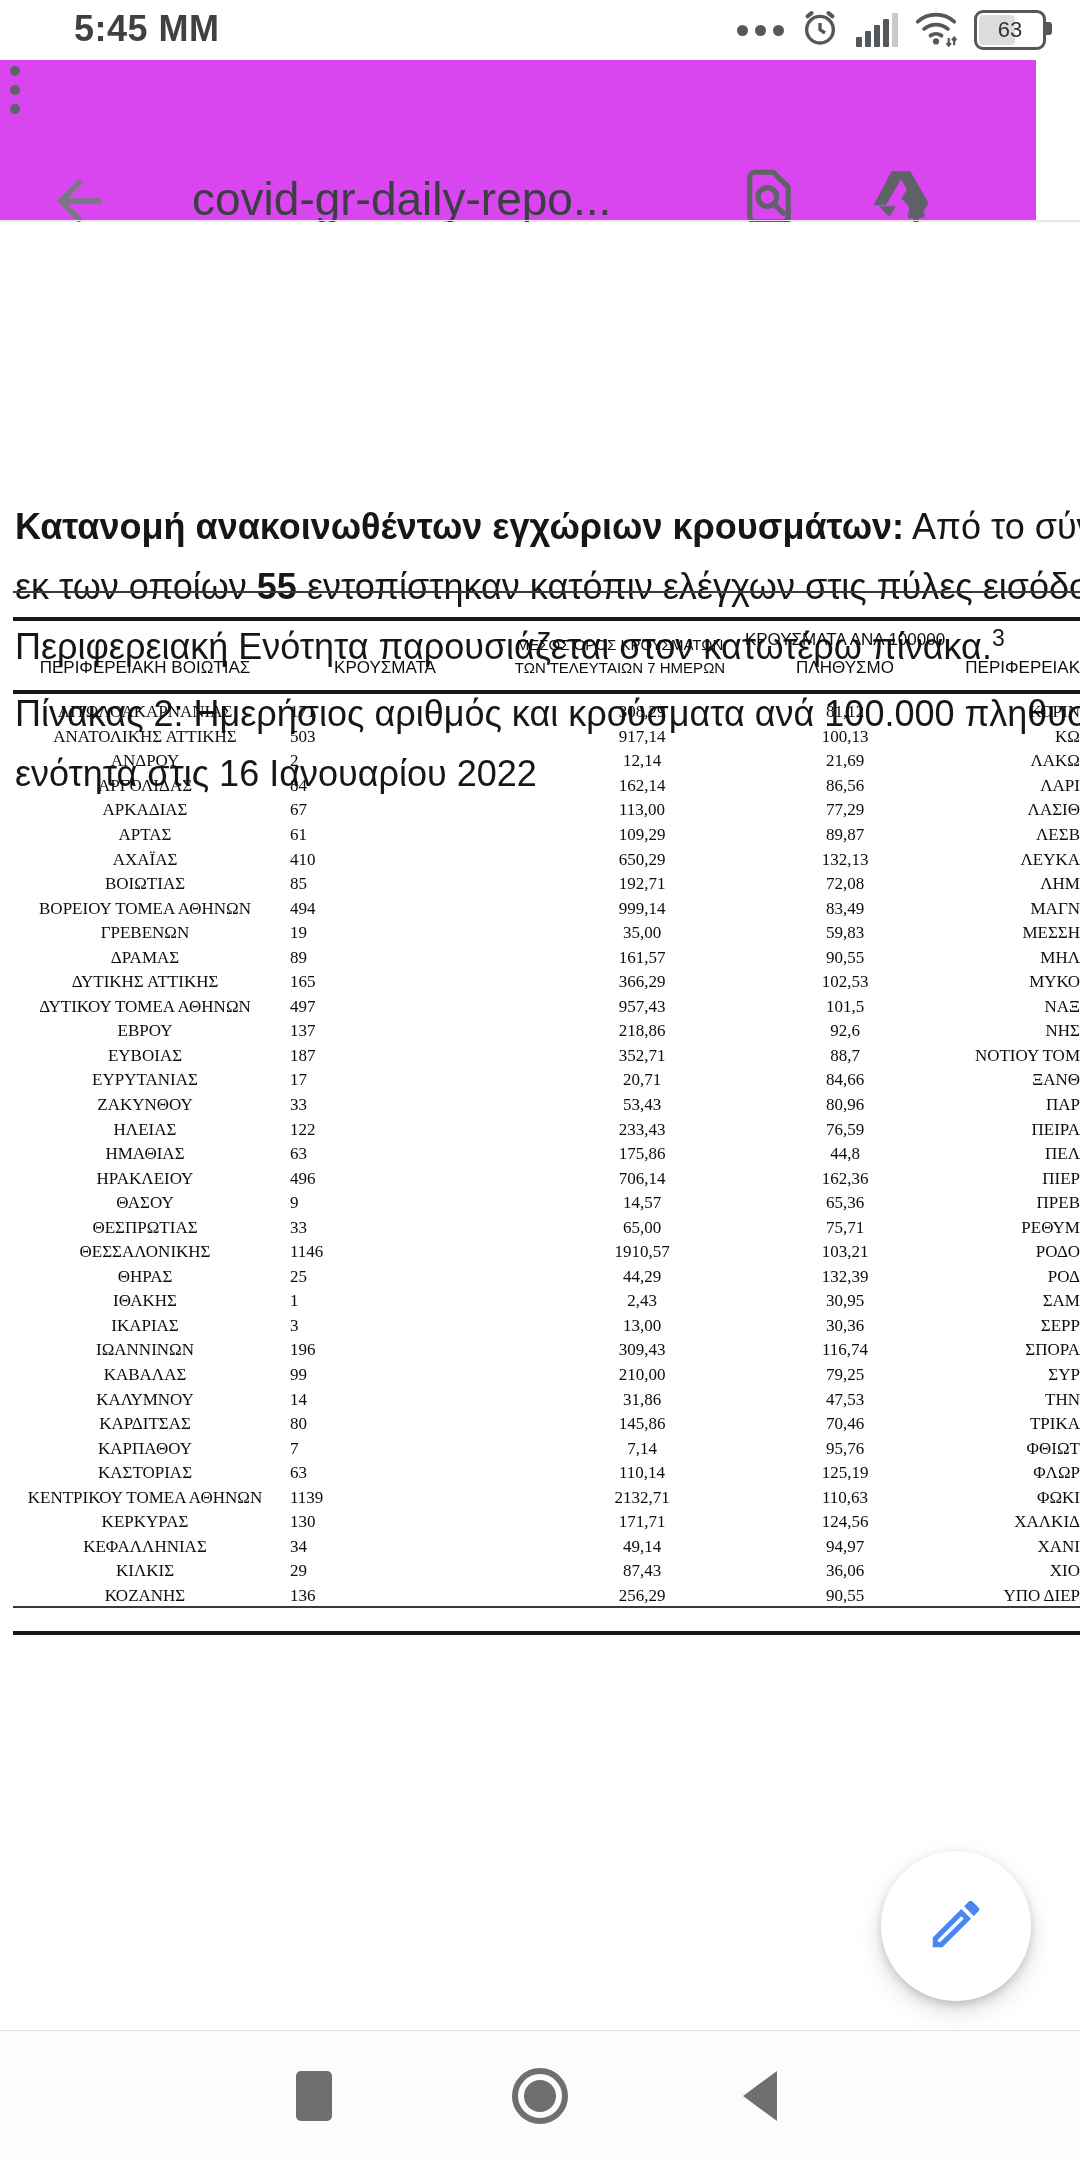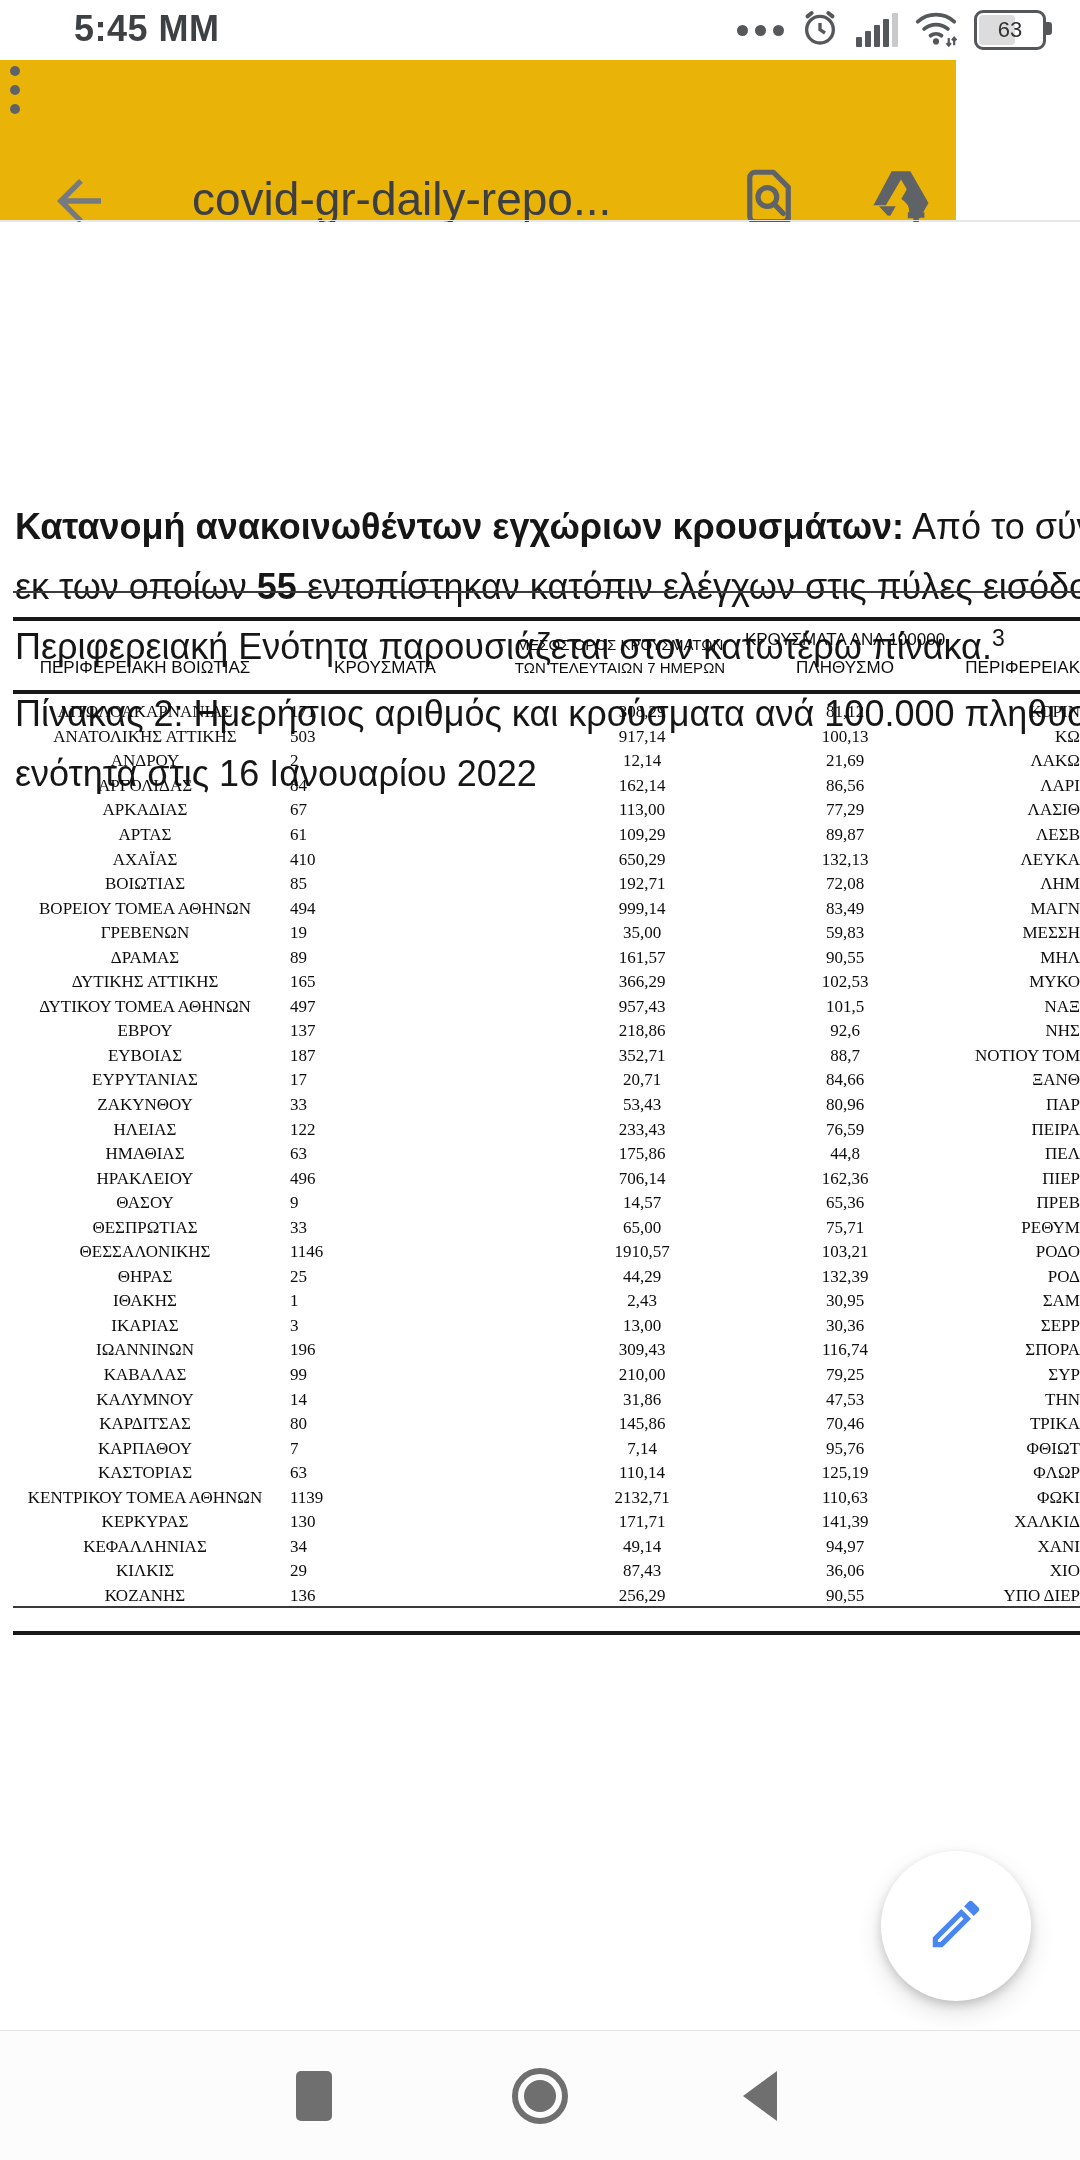--- a/index.html
+++ b/index.html
@@ -16,21 +16,21 @@
   .sig-bars i{width:6px;background:#55585b;display:block;border-radius:1px;}
   .sig-bars i:nth-child(1){height:10px}.sig-bars i:nth-child(2){height:16px}
   .sig-bars i:nth-child(3){height:22px}.sig-bars i:nth-child(4){height:28px}
   .sig-bars i:nth-child(5){height:34px;background:#c7c9cb}
   .battery{position:relative;width:66px;height:34px;border:3px solid #55585b;border-radius:9px;display:flex;align-items:center;justify-content:center;}
   .battery .fill{position:absolute;left:2px;top:2px;bottom:2px;width:36px;background:#dcdcdc;border-radius:4px;}
   .battery .pct{position:relative;font-size:22px;color:#2f3234;font-weight:500;}
   .battery .nub{position:absolute;right:-9px;top:9px;width:6px;height:13px;background:#55585b;border-radius:0 3px 3px 0;}
 
   
-  .app-bar{position:absolute;left:0;top:60px;width:956px;height:160px;background:#eab308;}
+  .app-bar{position:absolute;left:0;top:60px;width:1036px;height:160px;background:#d946ef;}
   .ab-back{position:absolute;left:46px;top:108px;width:66px;height:66px;cursor:pointer;}
   .ab-title{position:absolute;left:192px;top:112px;width:500px;font-size:46px;color:#3b3e43;white-space:nowrap;overflow:hidden;}
   .ab-icon{position:absolute;top:104px;width:66px;height:66px;cursor:pointer;}
   .ab-find{left:736px;}
   .ab-drive{left:868px;}
   .ab-more{left:992px;top:110px;width:30px;height:60px;display:flex;flex-direction:column;align-items:center;justify-content:center;gap:9px;}
   .ab-more i{width:10px;height:10px;border-radius:50%;background:#5f6368;display:block;}
   .ab-shadow{position:absolute;left:0;top:220px;width:1080px;height:16px;background:linear-gradient(#00000018,transparent);border-top:1px solid #e7e7e7;}
 
   
@@ -399,21 +399,21 @@
         <span class="cell c1">ΚΕΝΤΡΙΚΟΥ ΤΟΜΕΑ ΑΘΗΝΩΝ</span>
         <span class="cell c2">1139</span>
         <span class="cell c3">2132,71</span>
         <span class="cell c4">110,63</span>
         <span class="cell c5">ΦΩΚΙ</span>
       </div>
       <div class="trow">
         <span class="cell c1">ΚΕΡΚΥΡΑΣ</span>
         <span class="cell c2">130</span>
         <span class="cell c3">171,71</span>
-        <span class="cell c4">141,39</span>
+        <span class="cell c4">124,56</span>
         <span class="cell c5">ΧΑΛΚΙΔ</span>
       </div>
       <div class="trow">
         <span class="cell c1">ΚΕΦΑΛΛΗΝΙΑΣ</span>
         <span class="cell c2">34</span>
         <span class="cell c3">49,14</span>
         <span class="cell c4">94,97</span>
         <span class="cell c5">ΧΑΝΙ</span>
       </div>
       <div class="trow">

